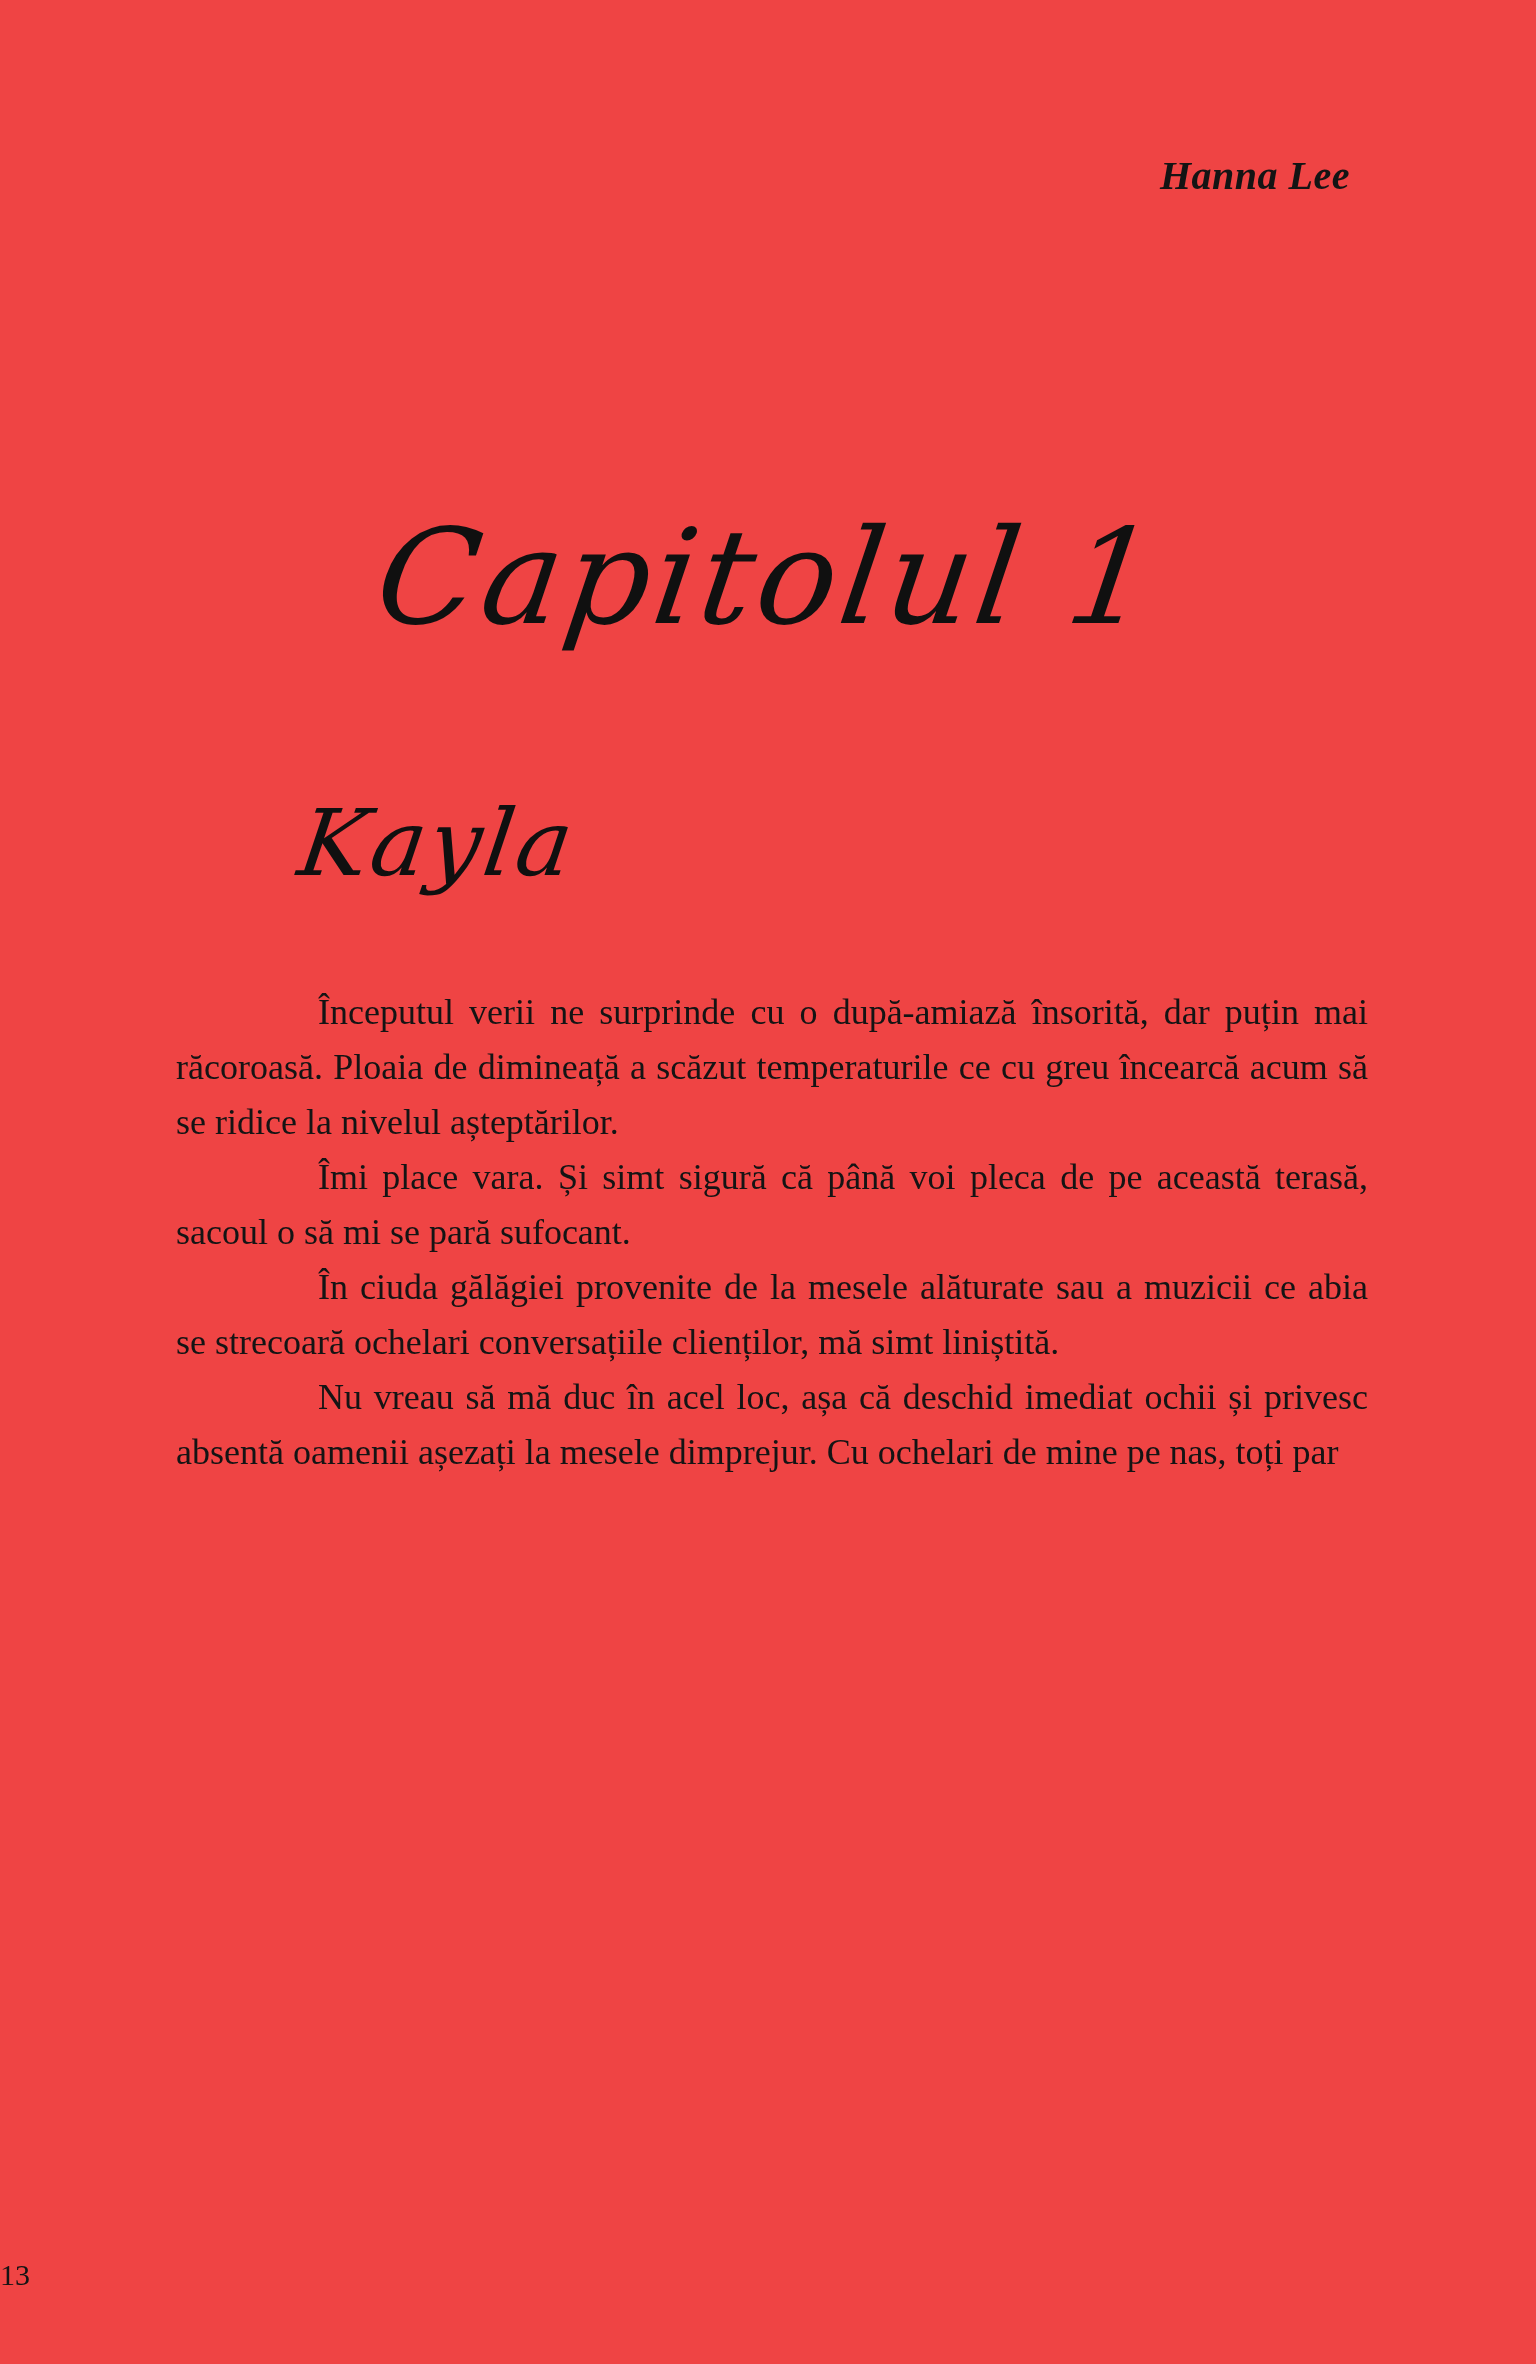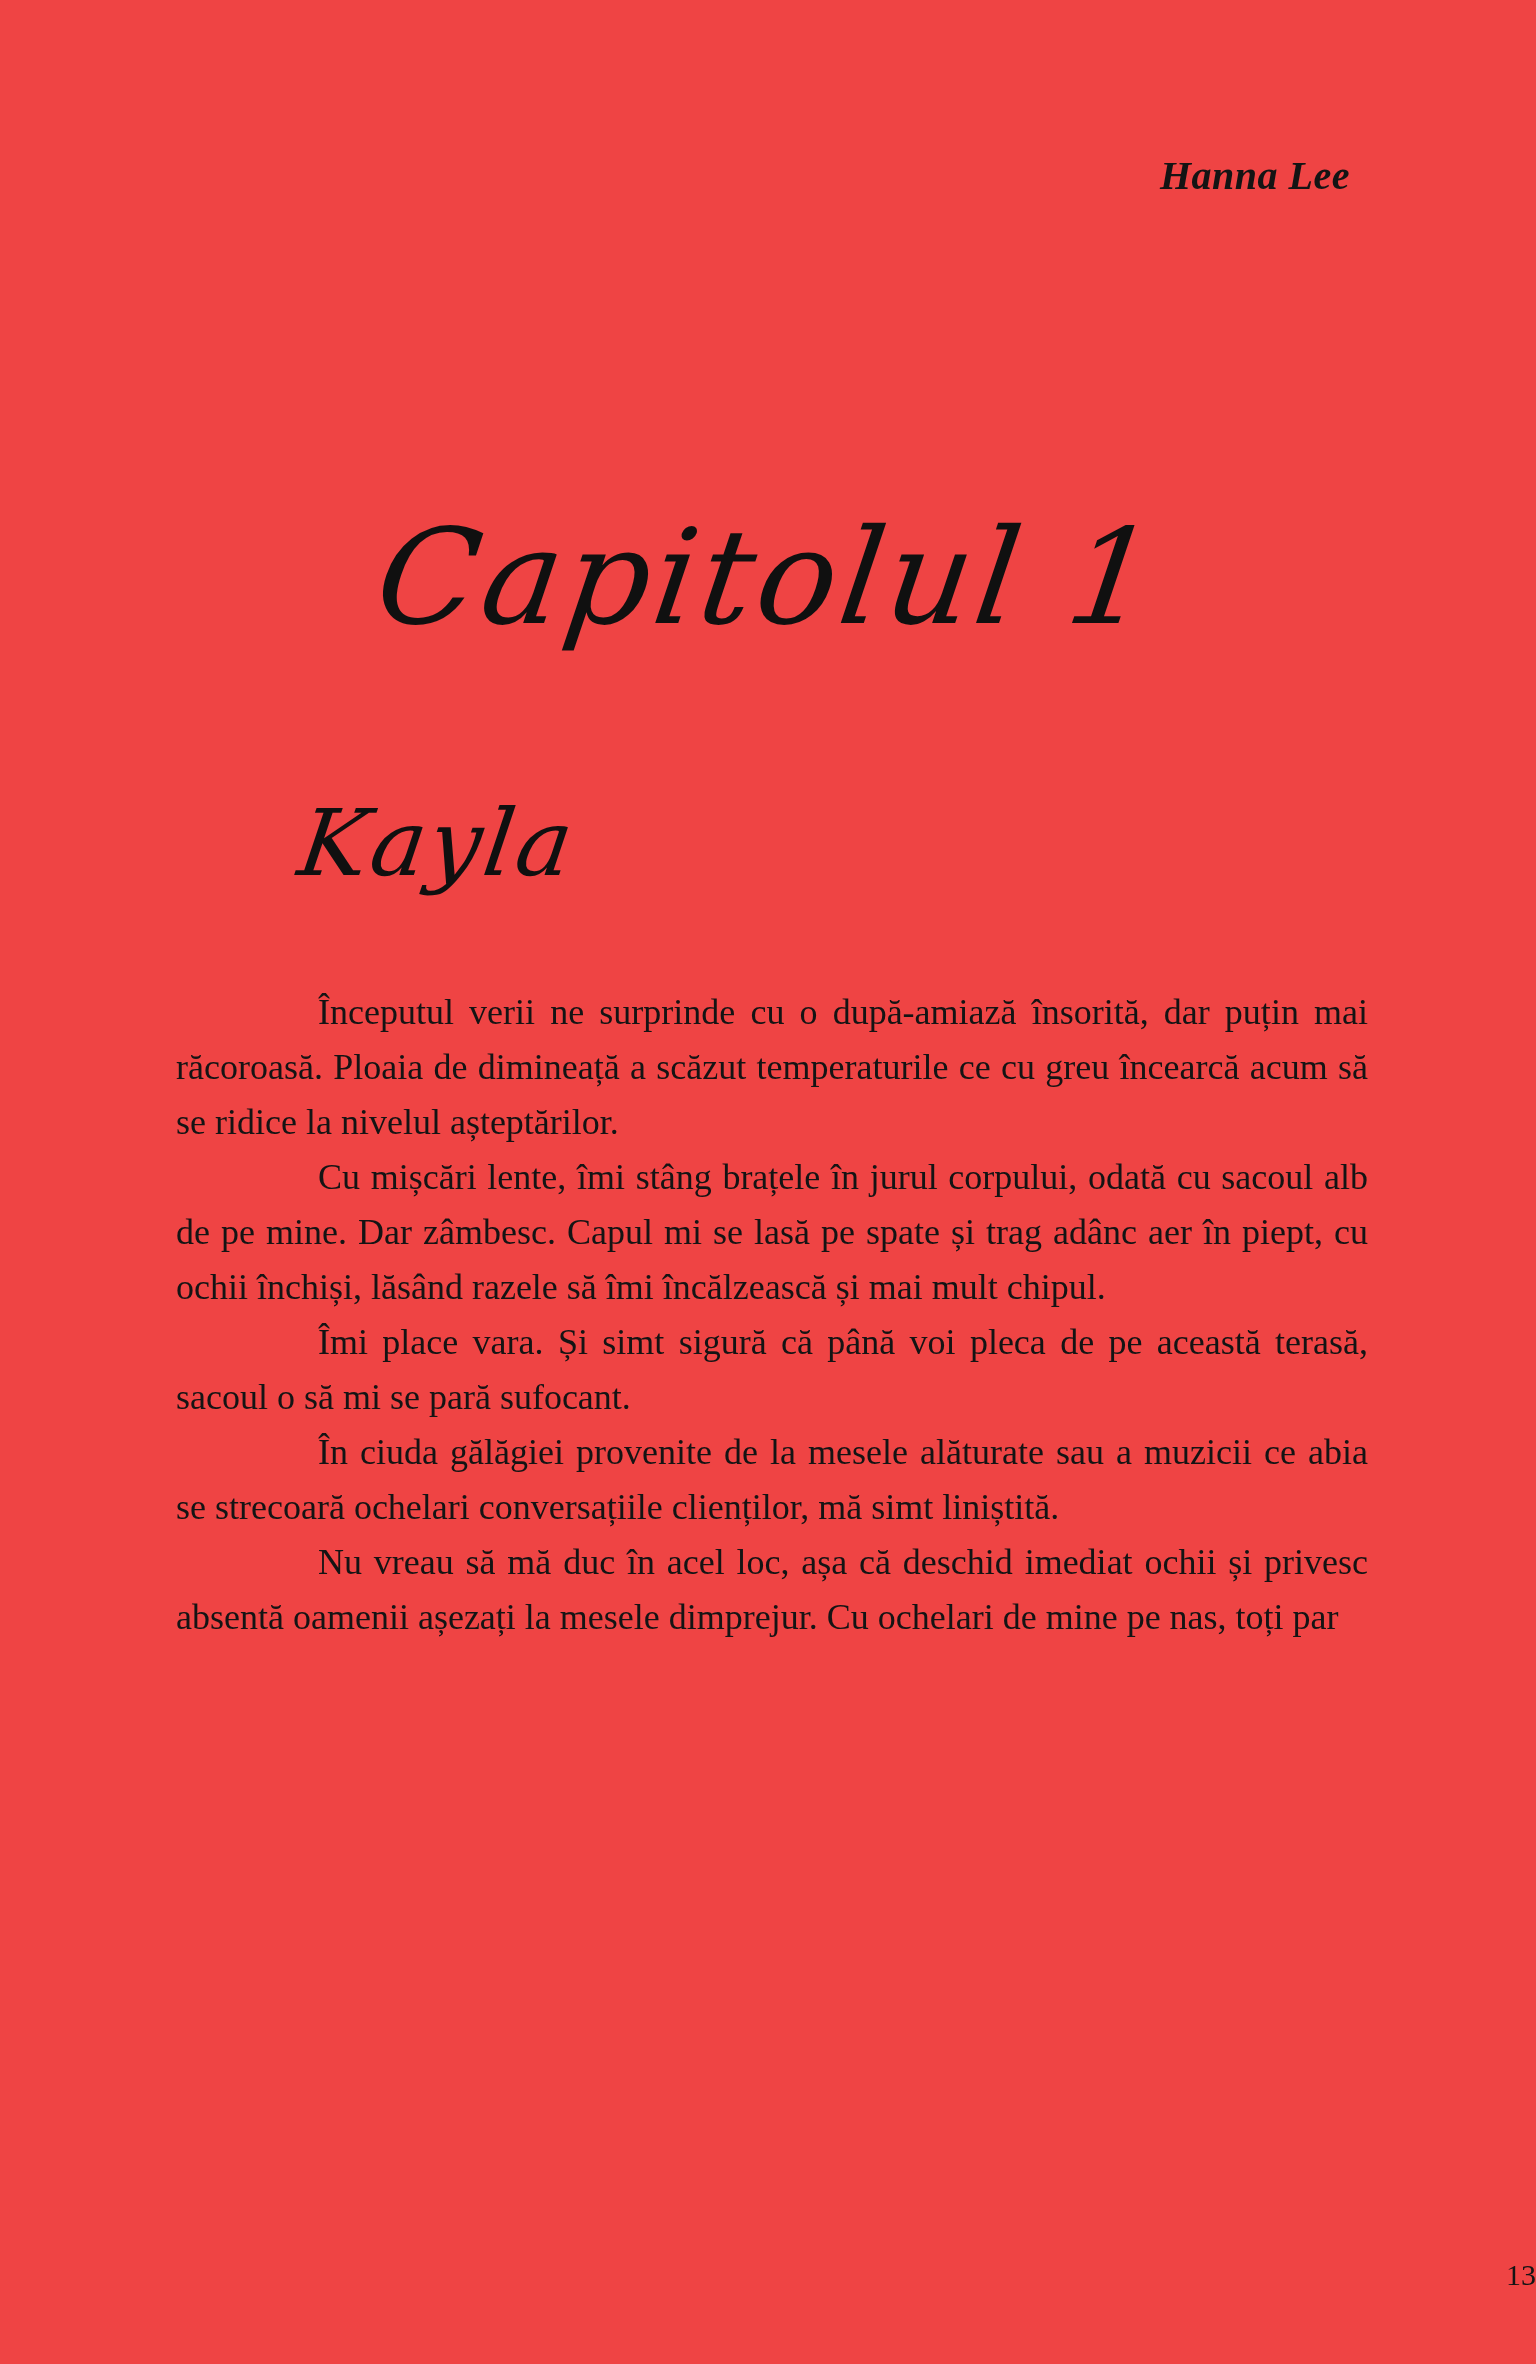--- a/index.html
+++ b/index.html
@@ -64,39 +64,38 @@
   .body-text p {
     margin: 0;
     padding: 0;
     text-indent: 142px;
   }
   .page-number {
     position: absolute;
     bottom: 72px;
     left: 0;
     width: 100%;
-    text-align: right;
+    text-align: left;
     font-size: 30px;
     color: #141414;
   }
 </style>
 </head>
 <body>
 
 <div class="book-page">
 
   <div class="author-header">Hanna Lee</div>
 
   <div class="chapter-title">Capitolul 1</div>
 
   <div class="pov-name">Kayla</div>
 
   <div class="body-text">
     <p>Începutul verii ne surprinde cu o după-amiază însorită, dar puțin mai răcoroasă. Ploaia de dimineață a scăzut temperaturile ce cu greu încearcă acum să se ridice la nivelul așteptărilor.</p>
-    <p>Cu mișcări lente, îmi stâng brațele în jurul corpului, odată cu sacoul alb de pe mine. Dar zâmbesc. Capul mi se lasă pe spate și trag adânc aer în piept, cu ochii închiși, lăsând razele să îmi încălzească și mai mult chipul.</p>
     <p>Îmi place vara. Și simt sigură că până voi pleca de pe această terasă, sacoul o să mi se pară sufocant.</p>
     <p>În ciuda gălăgiei provenite de la mesele alăturate sau a muzicii ce abia se strecoară ochelari conversațiile clienților, mă simt liniștită.</p>
     <p>Nu vreau să mă duc în acel loc, așa că deschid imediat ochii și privesc absentă oamenii așezați la mesele dimprejur. Cu ochelari de mine pe nas, toți par</p>
   </div>
 
   <div class="page-number">13</div>
 
 </div>
 
 </body></html>

